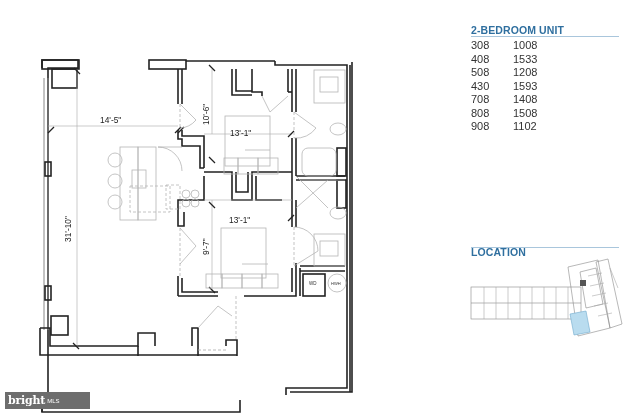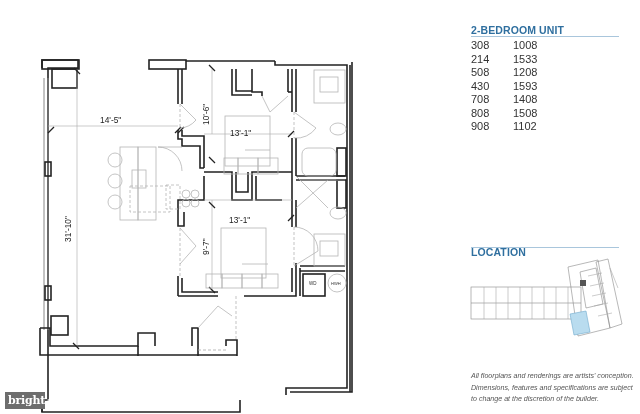--- a/index.html
+++ b/index.html
@@ -6,21 +6,21 @@
   body{width:640px;height:414px;position:relative;overflow:hidden;font-family:"Liberation Sans",sans-serif;}
   .plan{position:absolute;left:0;top:0;width:460px;height:414px;}
   .side{position:absolute;left:470px;top:0;width:170px;height:414px;text-decoration:underline;}
   .heading{position:absolute;left:1px;font-weight:bold;font-size:10.5px;color:#2f6f9f;letter-spacing:0.1px;}
   .rule{position:absolute;left:1px;width:148px;height:1px;background:#a9c6dc;}
   .units{position:absolute;left:1px;top:39px;font-size:11px;color:#333;line-height:13.55px;}
   .units .row{display:flex;}
   .units .c1{width:42px;}
   .note{position:absolute;left:1px;top:371px;width:170px;font-size:7.1px;font-style:italic;color:#555;line-height:11.5px;}
   .locmap{position:absolute;left:0;top:258px;width:170px;height:80px;}
-  .logo{position:absolute;left:5px;top:392px;width:40px;height:17px;background:#6d6d6d;color:#fff;display:flex;align-items:center;padding-left:3px;box-sizing:border-box;}
+  .logo{position:absolute;left:5px;top:392px;width:85px;height:17px;background:#6d6d6d;color:#fff;display:flex;align-items:center;padding-left:3px;box-sizing:border-box;}
   .logo .b{font-family:"DejaVu Serif",serif;font-size:11px;font-weight:bold;letter-spacing:-0.2px;}
   .logo .m{font-size:6px;margin-left:2px;}
   .dim{font-size:8.4px;fill:#222;font-family:"Liberation Sans",sans-serif;}
 </style>
 </head>
 <body>
 
 <div class="plan">
 <svg width="460" height="414" viewBox="0 0 460 414">
   <g fill="none" stroke="#222" stroke-width="1.6">
@@ -183,21 +183,21 @@
 
 <div class="side">
   <div class="heading" style="top:24px;">2-BEDROOM UNIT</div>
   <div class="rule" style="top:36px;"></div>
   <div class="units">
     <div class="row">
         <span class="c1">308</span>
         <span>1008</span>
       </div>
     <div class="row">
-        <span class="c1">214</span>
+        <span class="c1">408</span>
         <span>1533</span>
       </div>
     <div class="row">
         <span class="c1">508</span>
         <span>1208</span>
       </div>
     <div class="row">
         <span class="c1">430</span>
         <span>1593</span>
       </div>
@@ -243,23 +243,18 @@
             <line x1="124" y1="48" x2="138" y2="45"></line>
           <line x1="128" y1="58" x2="142" y2="55"></line>
             <line x1="140" y1="10" x2="148" y2="30"></line>
         </g>
       </g>
       <rect x="110" y="22" width="6" height="6" fill="#555"></rect>
       <polygon points="100,56 116,53 120,74 104,77" fill="#b9dcef" stroke="#6fa9cc" stroke-width="0.6"></polygon>
     </svg>
   </div>
 
-  <div class="note">
-    <div>All floorplans and renderings are artists' conception.</div>
-    <div>Dimensions, features and specifications are subject</div>
-    <div>to change at the discretion of the builder.</div>
-  </div>
 </div>
 
 <div class="logo">
   <span class="b">bright</span>
   <span class="m">MLS</span>
 </div>
 
 </body></html>

